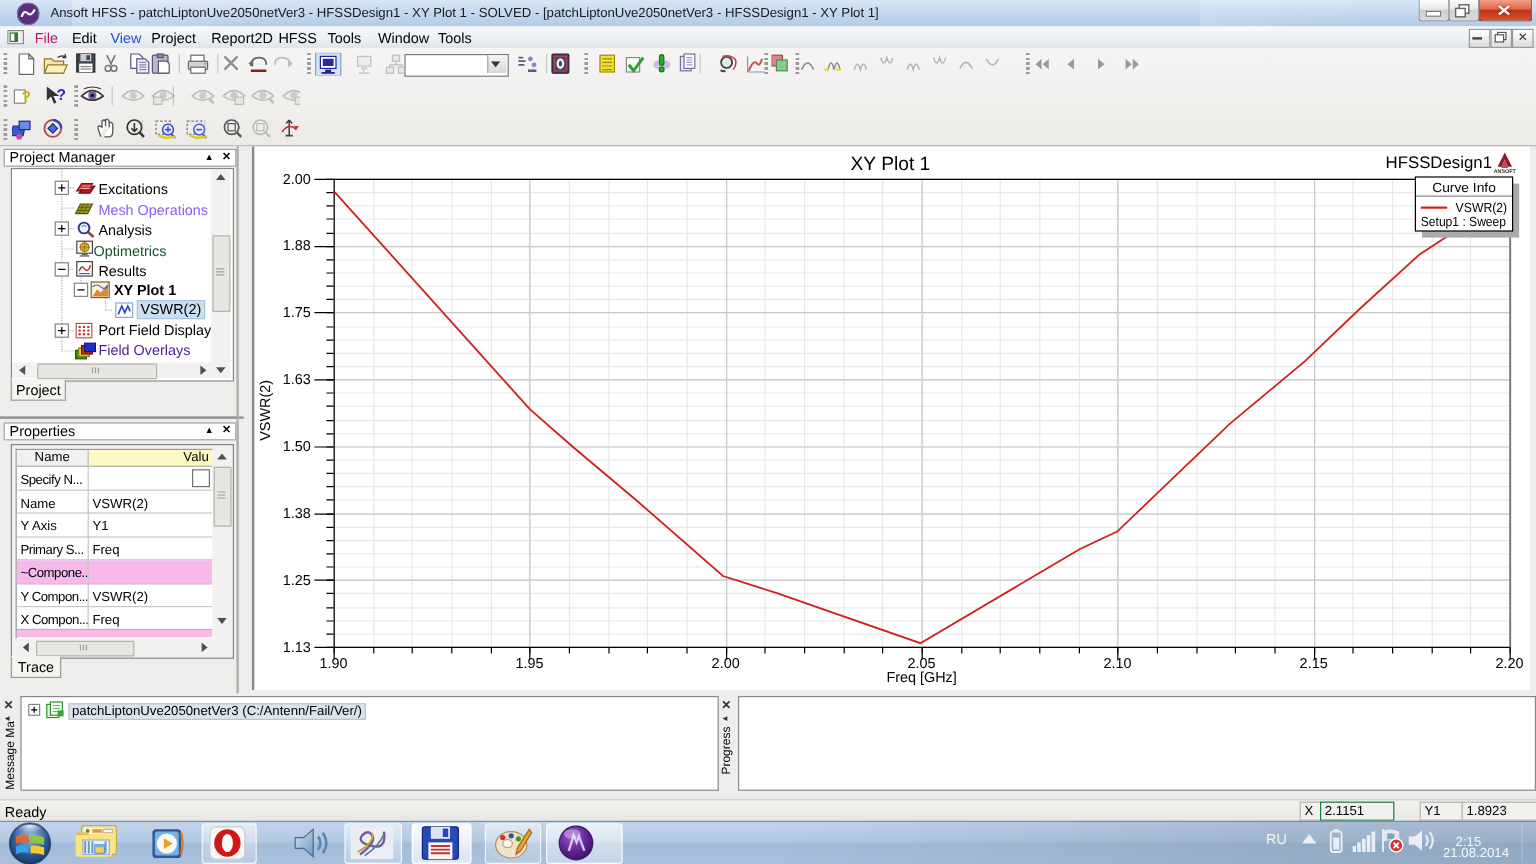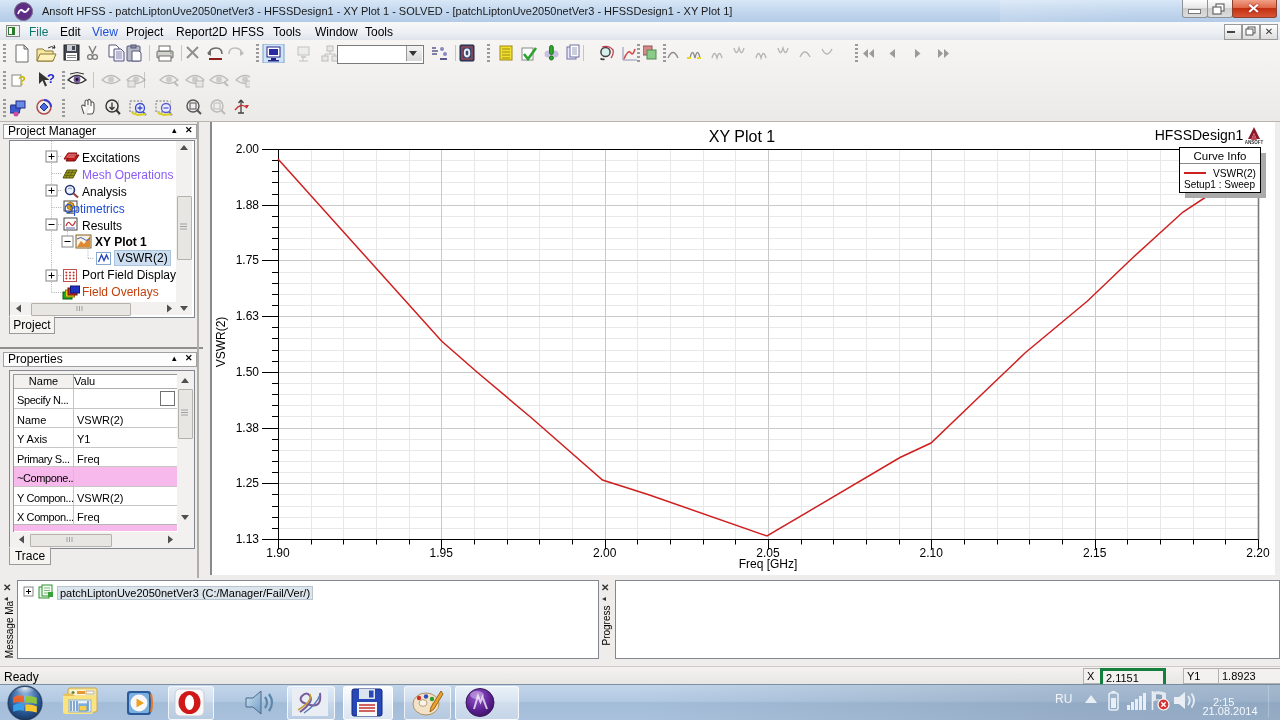--- a/index.html
+++ b/index.html
@@ -35,21 +35,21 @@
   </svg>
 <div class="abs" style="left:1232px;top:0;width:43px;height:17px;background:linear-gradient(180deg,#f0a088,#e06848 45%,#c23010 50%,#d85535);border:1px solid #8e4030;border-top:none;border-radius:0 0 3px 3px"></div>
 <div class="abs" style="left:1247px;top:2px;width:13px;height:13px;color:#fff;font-size:13px;font-weight:bold;text-align:center;line-height:13px;text-shadow:0 0 2px #802;transform:scaleX(1.2)">✕</div>
 
 <div class="abs" style="left:0;top:22px;width:1280px;height:18px;background:linear-gradient(180deg,#f8f8f8,#eceff4 60%,#dfe4eb)"></div>
 <svg class="abs" style="left:6px;top:25px" width="14" height="12">
     <rect x="0.5" y="0.5" width="13" height="11" fill="#f0f0f0" stroke="#888"></rect>
     <rect x="2" y="2" width="7" height="8" fill="#2d7a2d"></rect>
     <rect x="3" y="3" width="3" height="6" fill="#fff"></rect>
   </svg>
-<div class="abs" style="left:29px;top:25px;font-size:12px;color:#0f766e">File</div>
+<div class="abs" style="left:29px;top:25px;font-size:12px;color:#be185d">File</div>
 <div class="abs" style="left:60px;top:25px;font-size:12px;color:#000">Edit</div>
 <div class="abs" style="left:92px;top:25px;font-size:12px;color:#1d4ed8">View</div>
 <div class="abs" style="left:126px;top:25px;font-size:12px;color:#000">Project</div>
 <div class="abs" style="left:176px;top:25px;font-size:12px;color:#000">Report2D</div>
 <div class="abs" style="left:232px;top:25px;font-size:12px;color:#000">HFSS</div>
 <div class="abs" style="left:273px;top:25px;font-size:12px;color:#000">Tools</div>
 <div class="abs" style="left:315px;top:25px;font-size:12px;color:#000">Window</div>
 <div class="abs" style="left:365px;top:25px;font-size:12px;color:#000">Tools</div>
 
 <div class="abs" style="left:1224px;top:24px;width:16px;height:14px;background:linear-gradient(180deg,#fff,#dcdcdc);border:1px solid #999"></div>
@@ -454,26 +454,26 @@
       <rect x="0" y="6" width="9" height="7" fill="#18a818" stroke="#085808"></rect>
       <rect x="2.5" y="4" width="9" height="7" fill="#e8d018" stroke="#887808"></rect>
       <rect x="5" y="2" width="9" height="7" fill="#d02818" stroke="#701008"></rect>
       <rect x="7.5" y="0" width="9" height="7" fill="#2030c0" stroke="#101870"></rect>
     </g>
 </svg>
 
 <div class="abs" style="left:82px;top:151px;font-size:12px;color:#000">Excitations</div>
 <div class="abs" style="left:82px;top:168px;font-size:12px;color:#8b5cf6">Mesh Operations</div>
 <div class="abs" style="left:82px;top:185px;font-size:12px;color:#000">Analysis</div>
-<div class="abs" style="left:64px;top:202px;font-size:12px;color:#1d4ed8">Optimetrics</div>
+<div class="abs" style="left:78px;top:202px;font-size:12px;color:#14532d">Optimetrics</div>
 <div class="abs" style="left:82px;top:219px;font-size:12px;color:#000">Results</div>
 <div class="abs" style="left:95px;top:235px;font-size:12px;font-weight:bold;color:#000">XY Plot  1</div>
 <div class="abs" style="left:114px;top:250px;font-size:12px;color:#000;background:#cddef0;border:1px solid #a8c4de;padding:0 2px">VSWR(2)</div>
 <div class="abs" style="left:82px;top:268px;font-size:12px;color:#000">Port Field Display</div>
-<div class="abs" style="left:82px;top:285px;font-size:12px;color:#c2410c">Field Overlays</div>
+<div class="abs" style="left:82px;top:285px;font-size:12px;color:#4c1d95">Field Overlays</div>
 
 <div class="vscroll" style="left:176px;top:141px;width:16px;height:174px"></div>
 <svg class="abs" style="left:176px;top:141px" width="16" height="14">
     <path d="M8 4 l4 5 h-8 z" fill="#505050"></path>
   </svg>
 <svg class="abs" style="left:176px;top:301px" width="16" height="14">
     <path d="M8 10 l4 -5 h-8 z" fill="#505050"></path>
   </svg>
 <div class="thumb" style="left:177px;top:196px;width:13px;height:62px"></div>
 <svg class="abs" style="left:180px;top:223px" width="8" height="8">
@@ -497,21 +497,21 @@
 <div class="abs" style="left:0;top:347px;width:203px;height:2px;background:#8f8f8f"></div>
 
 <div class="panelhdr" style="left:3px;top:352px;width:188px;height:13px">Properties</div>
 <div class="hdrbtn" style="left:172px;top:353px">▴</div>
 <div class="hdrbtn" style="left:185px;top:353px;font-weight:bold">✕</div>
 
 <div class="sunken" style="left:9px;top:370px;width:184px;height:177px;background:#f2f1f0"></div>
 <div class="abs" style="left:13px;top:374px;width:164px;height:157px;background:#fff;border:1px solid #999;border-right:none;border-bottom:none"></div>
 
 <div class="abs" style="left:14px;top:375px;width:59px;height:13px;background:#f2f1ef;border-right:1px solid #b0aeab;border-bottom:1px solid #b0aeab;text-align:center;font-size:11px;line-height:13px">Name</div>
-<div class="abs" style="left:74px;top:375px;width:100px;height:13px;background:#ffffff;border-bottom:1px solid #b0aeab;font-size:11px;line-height:13px;padding-right:3px">Valu</div>
+<div class="abs" style="left:74px;top:375px;width:100px;height:13px;background:#fef9c3;border-bottom:1px solid #b0aeab;text-align:right;font-size:11px;line-height:13px;padding-right:3px">Valu</div>
 
 <div class="abs" style="left:14px;top:389px;width:163px;height:19px;border-bottom:1px solid #c8c6c3"></div>
 <div class="abs" style="left:14px;top:409px;width:163px;height:18px;border-bottom:1px solid #c8c6c3"></div>
 <div class="abs" style="left:14px;top:428px;width:163px;height:19px;border-bottom:1px solid #c8c6c3"></div>
 <div class="abs" style="left:14px;top:448px;width:163px;height:18px;border-bottom:1px solid #c8c6c3"></div>
 <div class="abs" style="left:14px;top:467px;width:163px;height:19px;background:#f7b8ec;border-bottom:1px solid #c8c6c3"></div>
 <div class="abs" style="left:14px;top:487px;width:163px;height:18px;border-bottom:1px solid #c8c6c3"></div>
 <div class="abs" style="left:14px;top:506px;width:163px;height:18px;border-bottom:1px solid #b8b6b3"></div>
 <div class="abs" style="left:14px;top:525px;width:163px;height:6px;background:#f7b8ec"></div>
 <div class="abs" style="left:73px;top:389px;width:1px;height:136px;background:#c8c6c3"></div>
@@ -784,34 +784,34 @@
 <svg class="abs" style="left:22px;top:586px" width="16" height="12">
     <rect x="2" y="1" width="9" height="9" fill="#fff" stroke="#848484"></rect>
     <path d="M4 5.5 h5 M6.5 3 v5" stroke="#000"></path>
   </svg>
 <svg class="abs" style="left:38px;top:584px" width="17" height="15">
     <rect x="1" y="3" width="10" height="11" fill="#eaf6ea" stroke="#2f8f2f"></rect>
     <rect x="4" y="1" width="10" height="11" fill="#f4fbf4" stroke="#2f8f2f"></rect>
     <path d="M6 4 h6 M6 6.5 h6 M6 9 h6" stroke="#5aa85a" stroke-width="0.8"></path>
     <rect x="10" y="8" width="5" height="5" fill="#3aa03a"></rect>
   </svg>
-<div class="abs" style="left:57px;top:586px;font-size:11px;color:#000;background:#dce4ec;border:1px solid #b8c4d0;padding:0 2px">patchLiptonUve2050netVer3 (C:/Manager/Fail/Ver/)</div>
+<div class="abs" style="left:57px;top:586px;font-size:11px;color:#000;background:#dce4ec;border:1px solid #b8c4d0;padding:0 2px">patchLiptonUve2050netVer3 (C:/Antenn/Fail/Ver/)</div>
 
 <div class="abs" style="left:600px;top:580px;width:14px;height:84px">
  <div style="position:absolute;left:1px;top:2px;font-size:10px;font-weight:bold;color:#333">✕</div>
  <div style="position:absolute;left:2px;top:14px;font-size:8px;color:#333">◂</div>
  <div style="position:absolute;left:-22px;top:40px;font-size:10px;color:#000;transform:rotate(-90deg);transform-origin:center;width:56px;text-align:center">Progress</div>
 </div>
 <div class="sunken" style="left:615px;top:580px;width:663px;height:77px;border:1px solid #828790"></div>
 
 <div class="abs" style="left:0;top:666px;width:1280px;height:18px;background:linear-gradient(180deg,#f4f3f1,#e8e6e3)"></div>
 <div class="abs" style="left:0;top:666px;width:1280px;height:1px;background:#cfccc8"></div>
 <div class="abs" style="left:4px;top:670px;font-size:12px;color:#000">Ready</div>
 <div class="abs" style="left:1083px;top:668px;width:32px;height:14px;border:1px solid #b5b2ae;background:#f2f1ef;font-size:11px;padding-left:3px;line-height:14px">X</div>
-<div class="abs" style="left:1100px;top:668px;width:57px;height:14px;border:3px solid #15803d;background:#f2f1ef;font-size:11px;padding-left:3px;line-height:14px">2.1151</div>
+<div class="abs" style="left:1100px;top:668px;width:57px;height:14px;border:1px solid #15803d;background:#f2f1ef;font-size:11px;padding-left:3px;line-height:14px">2.1151</div>
 <div class="abs" style="left:1183px;top:668px;width:31px;height:14px;border:1px solid #b5b2ae;background:#f2f1ef;font-size:11px;padding-left:3px;line-height:14px">Y1</div>
 <div class="abs" style="left:1218px;top:668px;width:58px;height:14px;border:1px solid #b5b2ae;background:#f2f1ef;font-size:11px;padding-left:3px;line-height:14px">1.8923</div>
 
 <div class="abs" style="left:0;top:684px;width:1280px;height:36px;background:linear-gradient(180deg,#c3d6ea 0%,#b2c9e2 48%,#a3bcd8 52%,#a9c1dc 100%)"></div>
 <div class="abs" style="left:0;top:684px;width:1280px;height:1px;background:#7e8fa3"></div>
 <div class="abs" style="left:640px;top:684px;width:640px;height:36px;background:linear-gradient(90deg,rgba(120,140,160,0) 0%,rgba(118,138,158,0.22) 45%,rgba(112,132,155,0.32) 70%,rgba(110,130,152,0.34) 100%)"></div>
 
 <svg class="abs" style="left:6px;top:685px" width="38" height="35">
  <defs>
       <radialGradient id="orbg" cx="0.5" cy="0.35" r="0.75">

